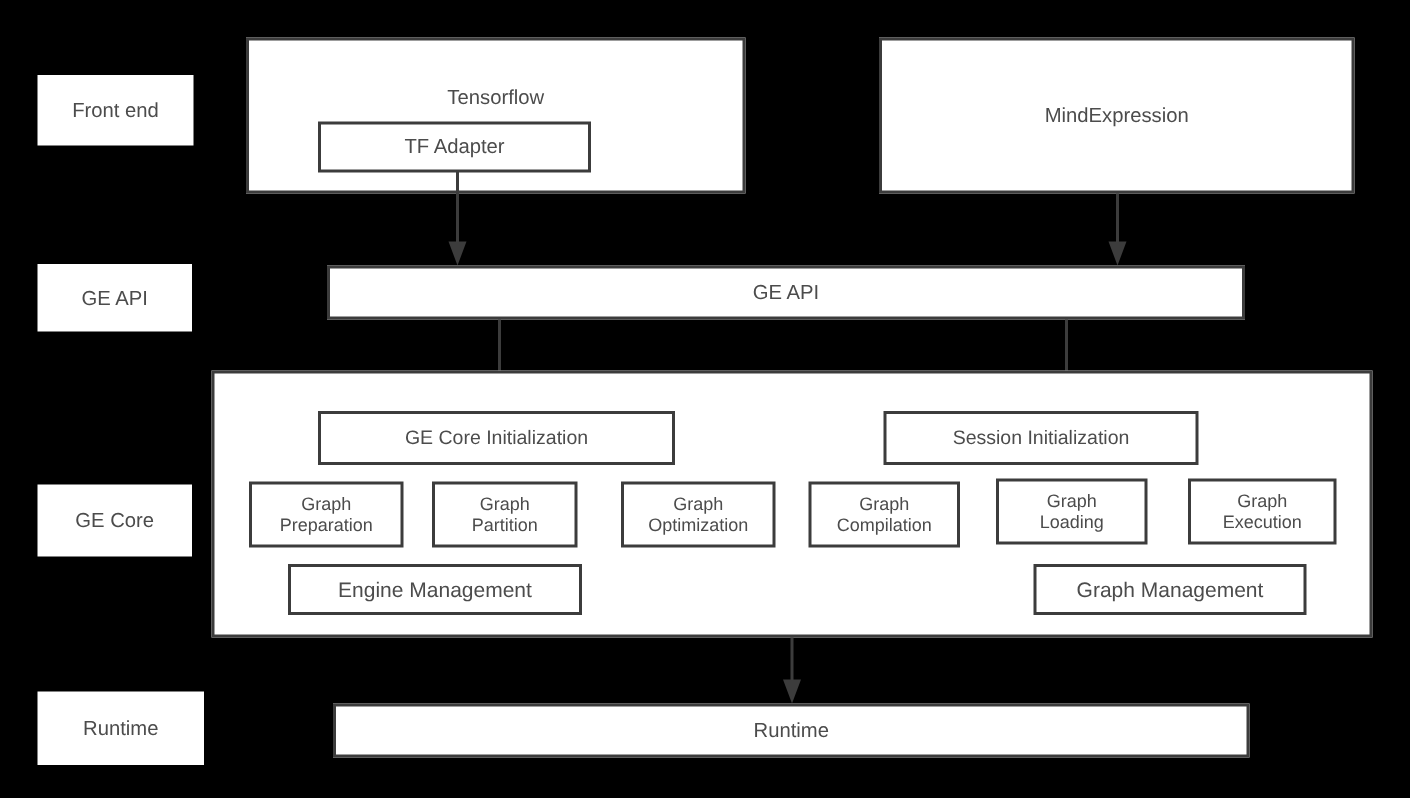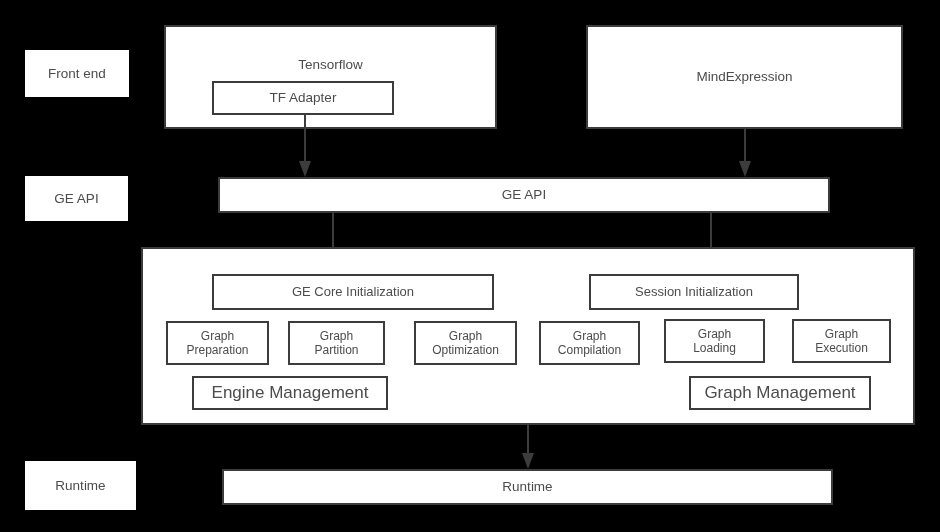--- a/index.html
+++ b/index.html
@@ -44,21 +44,21 @@
     font-size: 13.5px;
     white-space: nowrap;
   }
   .bar {
     font-size: 13.5px;
   }
   .small-box {
     font-size: 12px;
   }
   .mgmt-box {
-    font-size: 17px;
+    font-size: 14px;
   }
   .init-box {
     font-size: 13px;
   }
   .arrow {
     position: absolute;
   }
   .arrow svg {
     display: block;
     overflow: visible;
@@ -70,20 +70,23 @@
 <div id="canvas">
 
   <div class="box label-box" style="left:25px; top:50px; width:104px; height:47px;">
     <span>Front end</span>
   </div>
 
   <div class="box label-box" style="left:25px; top:176px; width:103px; height:45px;">
     <span>GE API</span>
   </div>
 
+  <div class="box label-box" style="left:25px; top:323px; width:103px; height:48px;">
+    <span>GE Core</span>
+  </div>
 
   <div class="box label-box" style="left:25px; top:461px; width:111px; height:49px;">
     <span>Runtime</span>
   </div>
 
   <div class="box group-box" style="left:141px; top:25px; width:333px; height:104px;margin-left:23px;">
     <span class="group-title" style="top:30px; left:50%; transform:translateX(-50%);">Tensorflow</span>
   </div>
 
   <div class="box" style="left:212px; top:81px; width:182px; height:34px; font-size:13.5px;">
@@ -121,21 +124,21 @@
 
   <div class="arrow" style="left:701px; top:213px;">
     <svg width="20" height="62" viewBox="0 0 20 62">
       <line x1="10" y1="0" x2="10" y2="50" stroke="#3c3c3c" stroke-width="2"></line>
       <polygon points="10,61 4,45 16,45" fill="#3c3c3c"></polygon>
     </svg>
   </div>
 
   <div class="box group-box" style="left:141px; top:247px; width:774px; height:178px;"></div>
 
-  <div class="box init-box" style="left:212px; top:274px; width:282px; height:36px;">
+  <div class="box init-box" style="left:212px; top:274px; width:238px; height:36px;">
     <span>GE Core Initialization</span>
   </div>
 
   <div class="box init-box" style="left:589px; top:274px; width:210px; height:36px;">
     <span>Session Initialization</span>
   </div>
 
   <div class="box small-box" style="left:166px; top:321px; width:103px; height:44px;">
     <span>Graph
 Preparation</span>

